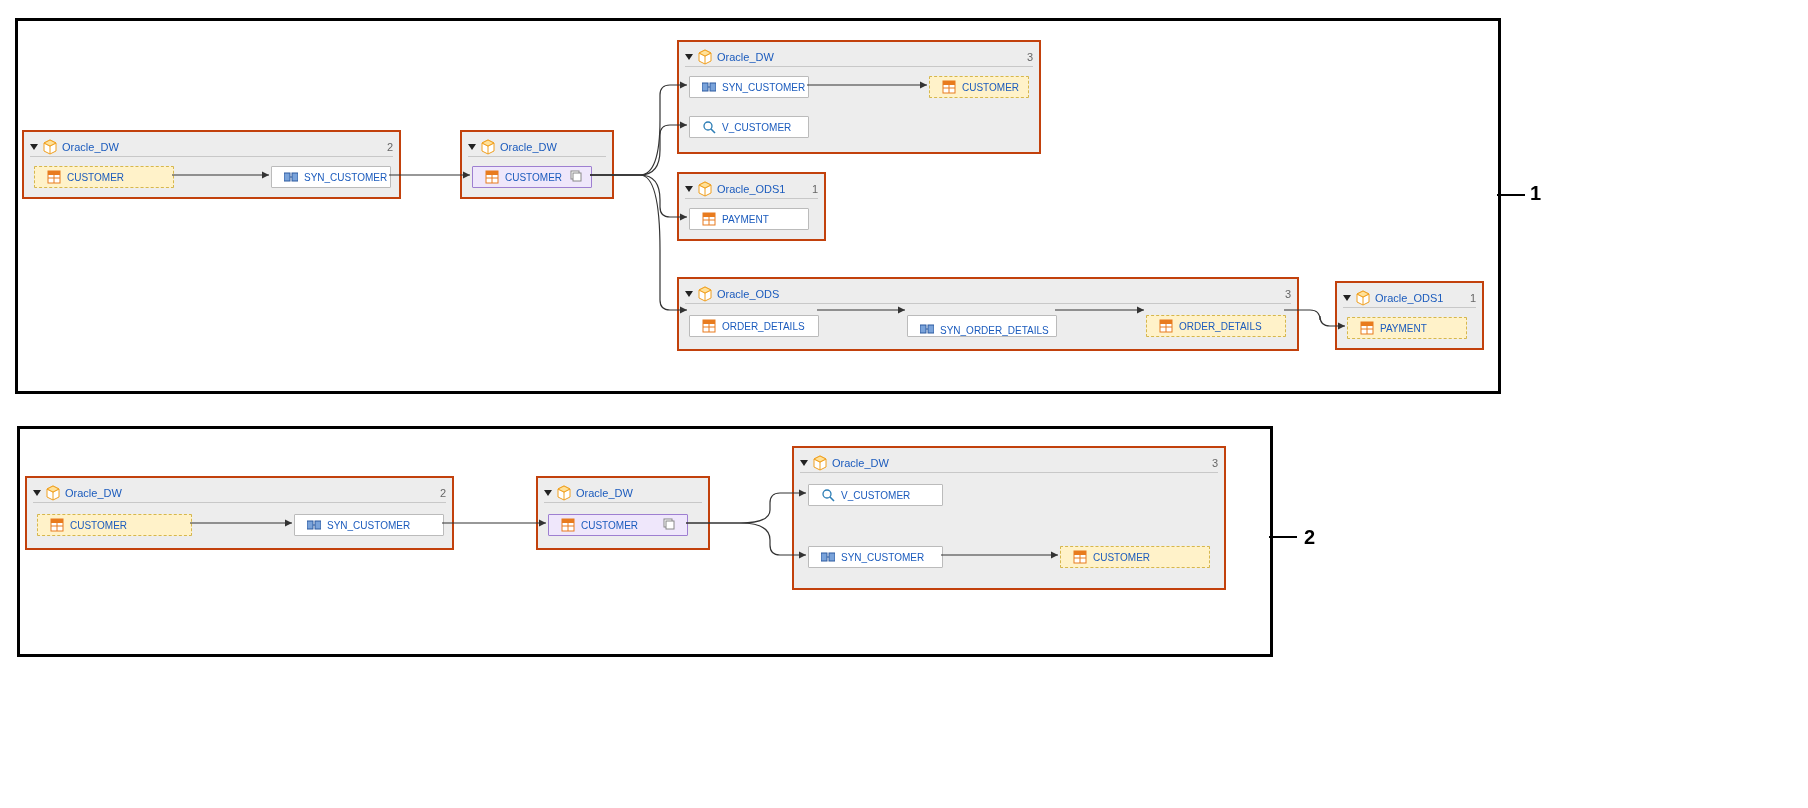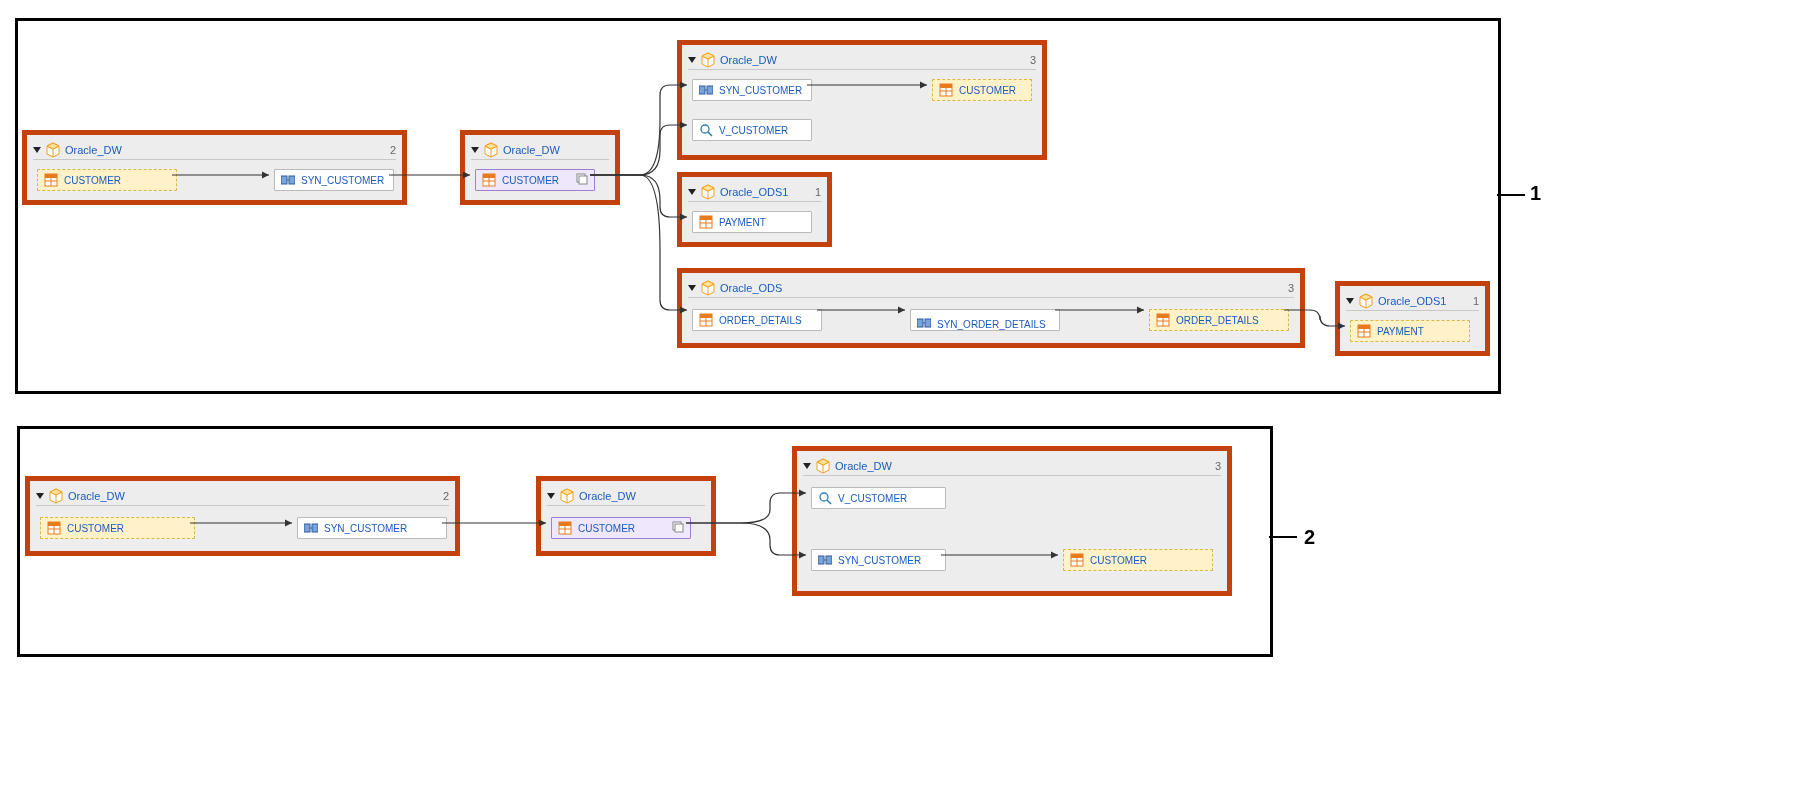--- a/index.html
+++ b/index.html
@@ -12,21 +12,21 @@
     background: #fff;
   }
   .stage { position: relative; width: 1808px; height: 808px; }
   .region-frame { position: absolute; border: 3px solid #000; background: #fff; }
   .region-label { position: absolute; font-size: 20px; font-weight: 700; color: #000; }
   .hr-line { position: absolute; height: 2px; background: #000; }
 
   .group {
     position: absolute;
     background: #ededed;
-    border: 5px solid #c2410c;
+    border: 2px solid #c2410c;
   }
   .group .group-header {
     position: absolute;
     top: 6px; left: 6px; right: 6px;
     height: 18px;
     border-bottom: 1px solid #c8c8c8;
     display: flex;
     align-items: center;
     gap: 4px;
     color: #1b5bbd;
@@ -47,21 +47,21 @@
 
   .node {
     position: absolute;
     height: 22px;
     background: #fff;
     border: 1px solid #bbb;
     border-radius: 1px;
     display: flex;
     align-items: center;
     gap: 6px;
-    padding: 0 6px;
+    padding: 0 12px;
     font-size: 10px;
     color: #1b5bbd;
     box-sizing: border-box;
   }
   .node.yellow {
     background: #fff2c9;
     border: 1px dashed #d6b74d;
   }
   .node.purple {
     background: #efe7fb;
@@ -225,21 +225,21 @@
             <rect x="1" y="1" width="12" height="12" fill="#fff" stroke="#e87b1e"></rect>
             <rect x="1" y="1" width="12" height="4" fill="#e87b1e"></rect>
             <line x1="1" y1="8" x2="13" y2="8" stroke="#e87b1e"></line>
             <line x1="7" y1="1" x2="7" y2="13" stroke="#e87b1e"></line>
           </svg>
         </span>
       <span>PAYMENT</span>
     </div>
   </div>
 
-  <div class="group" style="left:677px; top:268px; width:618px; height:70px;">
+  <div class="group" style="left:677px; top:277px; width:618px; height:70px;">
     <div class="group-header">
       <span class="disc-tri"></span>
       <span class="cube-ico">
           <svg viewBox="0 0 16 16">
             <path d="M8 1 L14 4 L14 12 L8 15 L2 12 L2 4 Z" fill="#fff" stroke="#f0a020" stroke-width="1"></path>
             <path d="M2 4 L8 7 L14 4 M8 7 L8 15" fill="none" stroke="#f0a020" stroke-width="1"></path>
             <path d="M8 1 L14 4 L8 7 L2 4 Z" fill="#ffe199" stroke="#f0a020"></path>
           </svg>
         </span>
       <span>Oracle_ODS</span>

